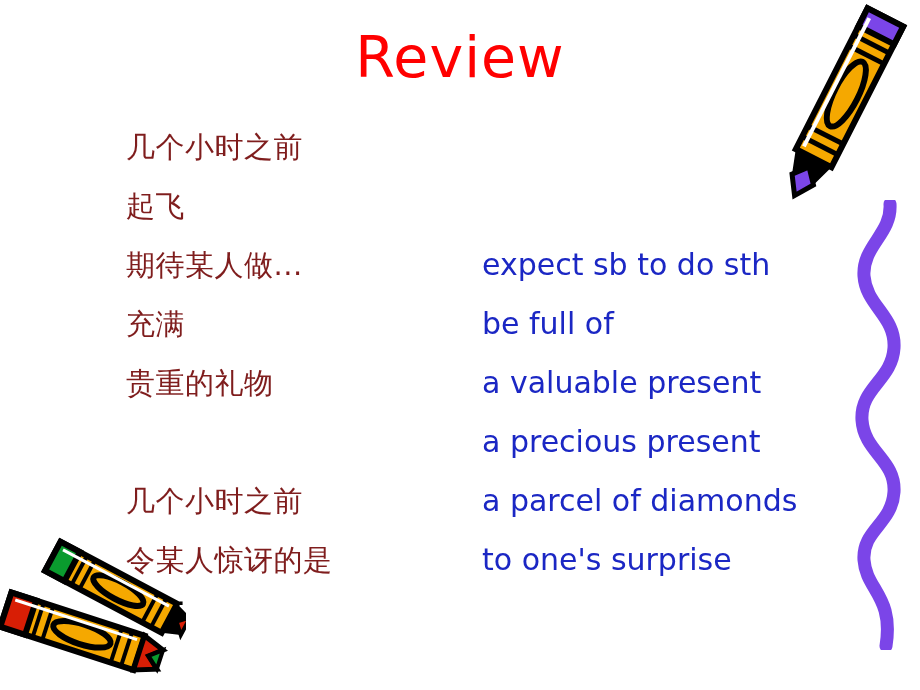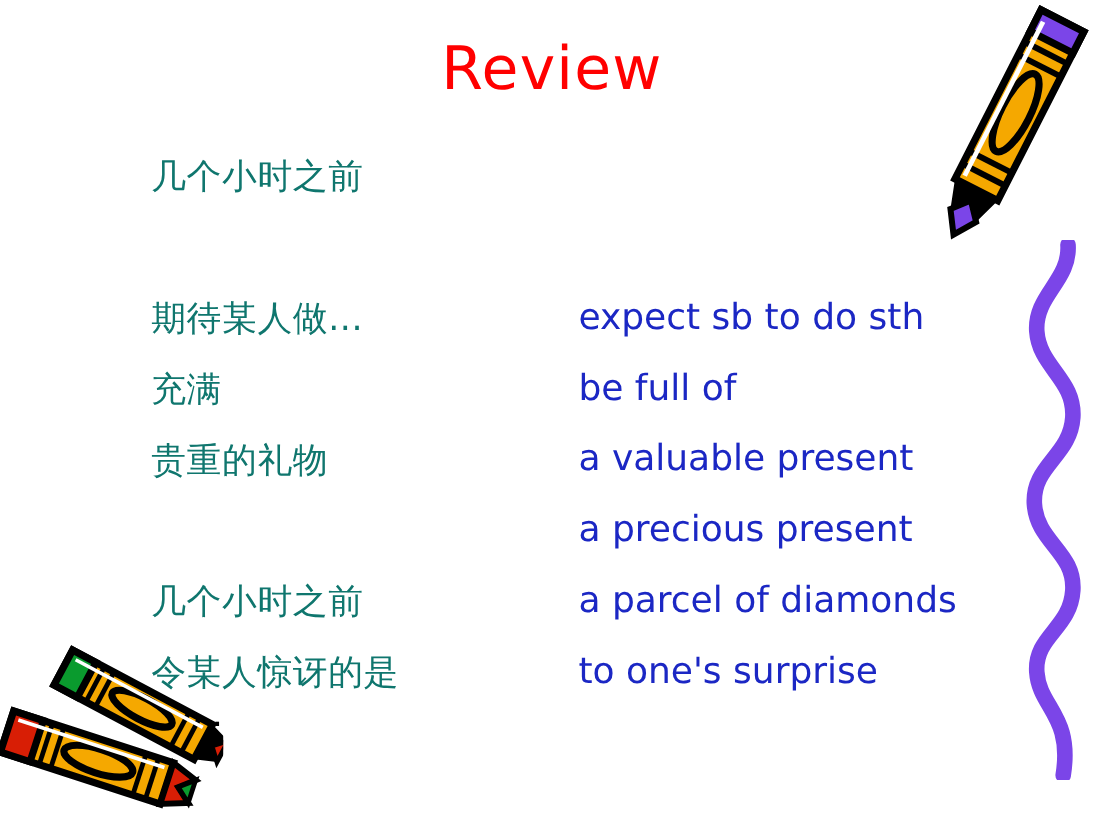--- a/index.html
+++ b/index.html
@@ -18,21 +18,21 @@
 
   
   #title {
     position: absolute;
     left: 0;
     top: 22px;
     width: 920px;
     text-align: center;
     color: #ff0000;
     font-family: "DejaVu Sans", sans-serif;
-    font-size: 50px;
+    font-size: 57px;
     font-weight: 400;
     letter-spacing: 1px;
     line-height: 70px;
     white-space: nowrap;
   }
 
   
   #vocab {
     position: absolute;
     left: 126px;
@@ -40,21 +40,21 @@
     width: 720px;
   }
   .vrow {
     height: 59px;
     position: relative;
   }
   .cn {
     position: absolute;
     left: 0;
     top: 0;
-    color: #0f766e;
+    color: #7f1d1d;
     font-family: "DejaVu Sans", "Liberation Sans", sans-serif;
     font-size: 29px;
     line-height: 46px;
     letter-spacing: 0.5px;
     white-space: nowrap;
   }
   .en {
     position: absolute;
     left: 356px;
     top: 0;
@@ -91,20 +91,21 @@
 
   <div id="title">Review</div>
 
   <div id="vocab">
 
     <div class="vrow">
       <span class="cn">几个小时之前</span>
     </div>
 
     <div class="vrow">
+      <span class="cn">起飞</span>
     </div>
 
     <div class="vrow">
       <span class="cn">期待某人做...</span>
       <span class="en">expect sb to do sth</span>
     </div>
 
     <div class="vrow">
       <span class="cn">充满</span>
       <span class="en">be full of</span>

